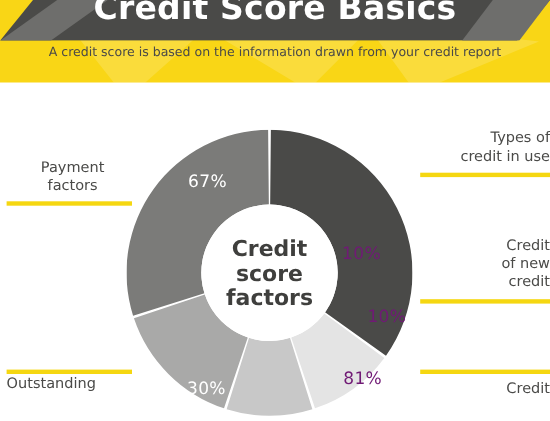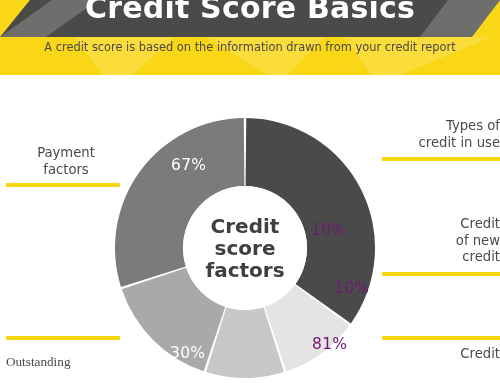--- a/index.html
+++ b/index.html
@@ -102,21 +102,21 @@
   .c-pursuit{left:382px;top:216px;width:118px;}
   .c-pursuit .ctext{text-align:right;}
   .c-pursuit .bar{margin-top:6px;width:118px;}
 
   .c-credit{left:382px;top:336px;width:118px;}
   .c-credit .bar{width:118px;}
   .c-credit .ctext{text-align:right;margin-top:6px;}
 
   .c-outstanding{left:6px;top:336px;width:120px;}
   .c-outstanding .bar{width:114px;}
-  .c-outstanding .ctext{text-align:left;margin-top:14px;font-family:Liberation Serif, serif;}
+  .c-outstanding .ctext{text-align:left;margin-top:2px;}
 </style>
 </head>
 <body>
 
 <div id="page">
 
   <div class="header-band">
     <div class="ray ray1"></div>
     <div class="ray ray2"></div>
     <div class="ray ray3"></div>

